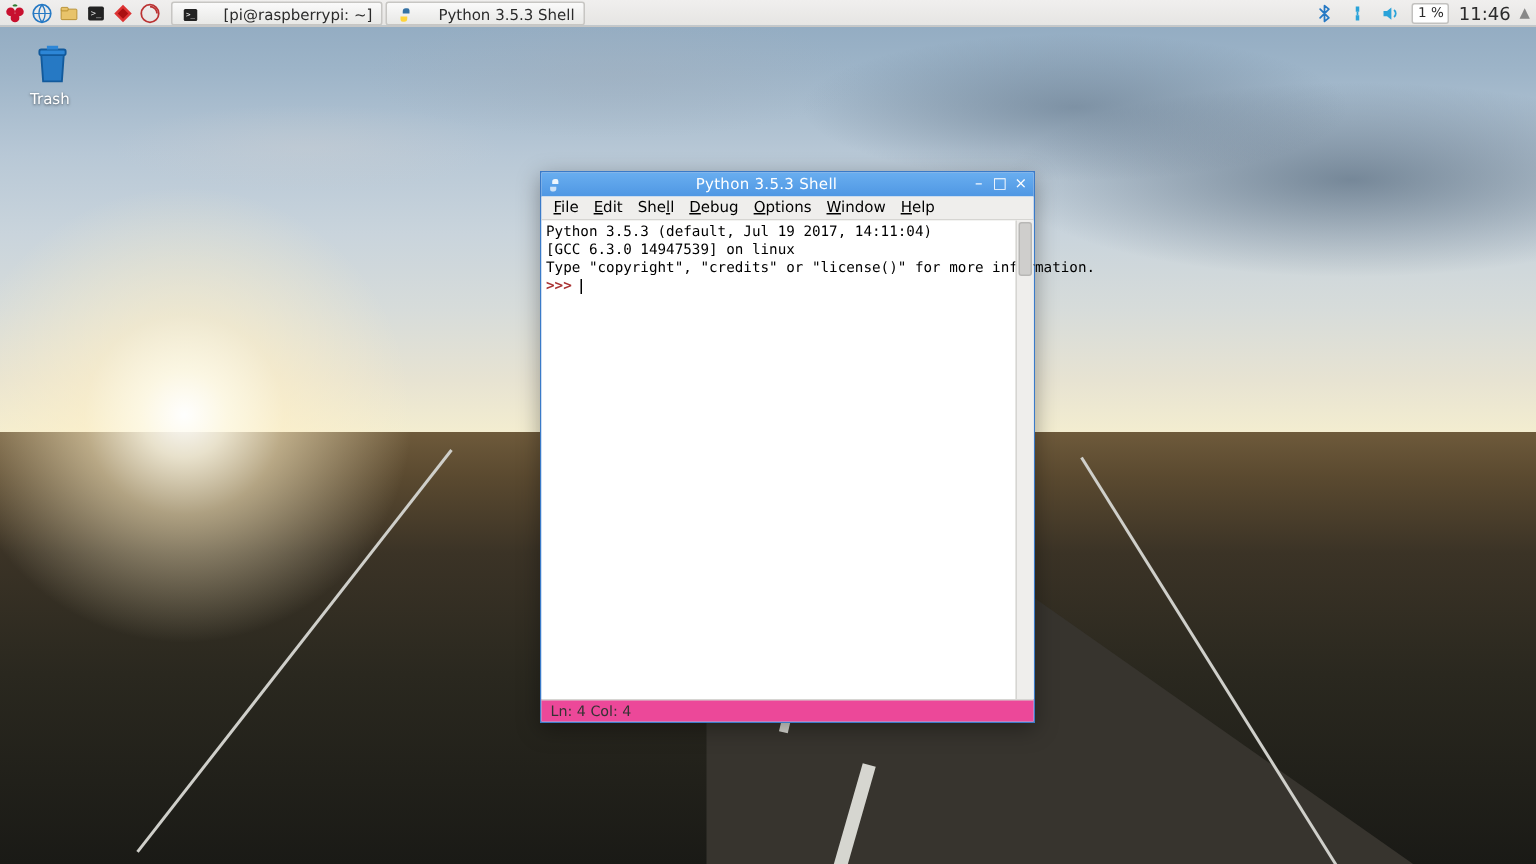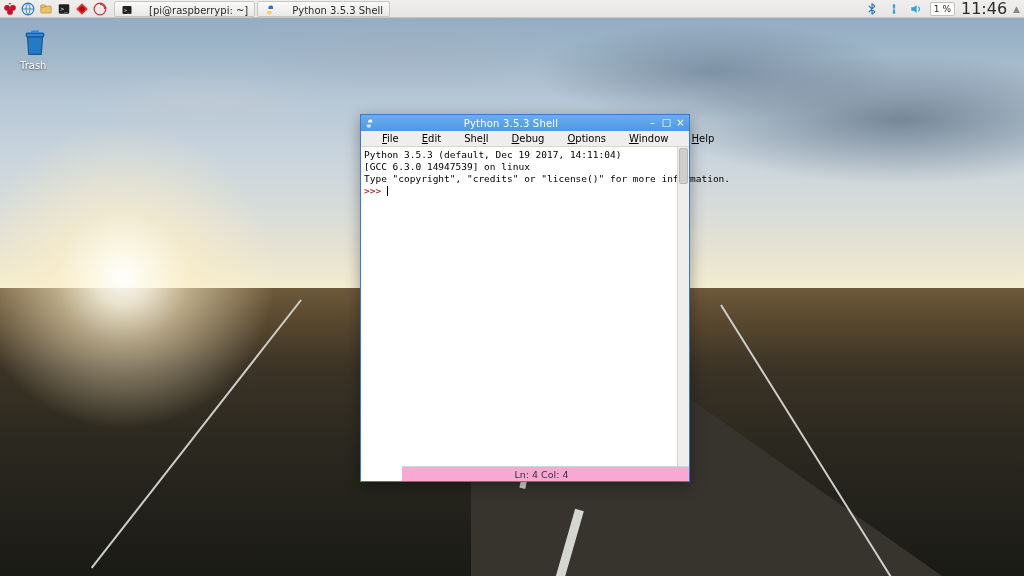--- a/index.html
+++ b/index.html
@@ -57,21 +57,21 @@
     .tb-sep { flex: 0 0 2px; }
     .task-button {
       display:flex; align-items:flex-end; gap:16px; height:16px; padding:0 6px;
       background:linear-gradient(#fafafa,#e8e8e6); border:1px solid #c7c6c3; border-radius:2px;
       font-size:10px; min-width:100px; cursor:pointer;
     }
     .task-button .tbi{width:12px;height:12px;display:flex;align-items:center;justify-content:center;}
     .spacer{flex:1 1 auto;}
     .tray{display:flex; align-items:center; gap:6px; padding-right:2px;}
     .battery-box{display:flex;align-items:center;gap:2px;border:1px solid #c2c1bf;padding:0 3px;height:14px;border-radius:2px;background:#fff;font-size:9px;}
-    .clock{font-size:16px;}
+    .clock{font-size:12px;}
     .arrow-up{font-size:9px;color:#888;}
 
     
     .desktop-icon{position:absolute; left:20px; top:28px; width:48px; color:#fff; font-size:10px; text-shadow:0 1px 2px rgba(0,0,0,0.6); cursor:pointer;}
     .desktop-icon svg{width:30px;height:30px;}
 
     
     .window{
       position:absolute; left:360px; top:114px; width:330px; height:368px;
       border:1px solid #3a7ac8; box-shadow:0 4px 14px rgba(0,0,0,0.35);
@@ -83,34 +83,34 @@
       padding:0 3px; gap:4px;
     }
     .title-app-icon{width:11px;height:11px;display:flex;align-items:center;justify-content:center;}
     .title-text{flex:1; text-align:center; font-weight:500; letter-spacing:.2px;}
     .win-btns{display:flex; gap:3px;}
     .win-btn{width:11px;height:11px;border-radius:1px;display:flex;align-items:center;justify-content:center;color:#fff;font-size:10px;line-height:1;}
     .menubar{
       height:16px; background:#efeeec; border-bottom:1px solid #d6d5d2;
       display:flex; align-items:center; gap:0; padding:0 3px; font-size:10px;
     }
-    .menu-item{padding:1px 5px; cursor:pointer;margin-left:13px;}
+    .menu-item{padding:1px 5px; cursor:pointer;}
     .menu-item u{text-decoration:underline;}
     .editor{
       flex:1; position:relative; background:#fff; font-family:"DejaVu Sans Mono","Courier New",monospace;
       font-size:9.5px; line-height:12px; padding:2px 3px; color:#000; white-space:pre;
     }
     .editor .prompt{color:#a33; font-weight:bold;}
     .editor .cursor{display:inline-block;width:1px;height:10px;background:#000;vertical-align:text-bottom;}
     .scrollbar{position:absolute;right:0;top:0;bottom:0;width:12px;background:#efeeec;border-left:1px solid #d6d5d2;}
     .scrollbar .thumb{position:absolute;left:1px;right:1px;top:1px;height:36px;background:#cfcecc;border:1px solid #b8b7b5;border-radius:2px;}
     .statusbar{
-      height:15px; background:#f9a8d4; border-top:1px solid #d6d5d2;
-      display:flex; justify-content:center; align-items:center; padding:0 14px 0 6px;
-      font-size:9.5px; color:#333;margin-left:41px;
+      height:15px; background:#ec4899; border-top:1px solid #d6d5d2;
+      display:flex; justify-content:flex-start; align-items:center; padding:0 14px 0 6px;
+      font-size:9.5px; color:#333;
     }
   </style>
 </head>
 <body>
 
 <div class="wallpaper"></div>
 <div class="clouds"></div>
 <div class="road"></div>
 <div class="lane l1"></div>
 <div class="lane l2"></div>
@@ -239,21 +239,21 @@
   <div class="menubar">
     <span class="menu-item"><u>F</u>ile</span>
     <span class="menu-item"><u>E</u>dit</span>
     <span class="menu-item">She<u>l</u>l</span>
     <span class="menu-item"><u>D</u>ebug</span>
     <span class="menu-item"><u>O</u>ptions</span>
     <span class="menu-item"><u>W</u>indow</span>
     <span class="menu-item"><u>H</u>elp</span>
   </div>
 
-  <div class="editor"><span>Python 3.5.3 (default, Dec 19 2017, 14:11:04)</span>
+  <div class="editor"><span>Python 3.5.3 (default, Jul 19 2017, 14:11:04)</span>
 <span>[GCC 6.3.0 14947539] on linux</span>
 <span>Type "copyright", "credits" or "license()" for more information.</span>
 <span class="prompt">&gt;&gt;&gt; </span><span class="cursor"></span>
     <div class="scrollbar">
       <div class="thumb"></div>
     </div>
   </div>
 
   <div class="statusbar">
     <span>Ln: 4  Col: 4</span>

